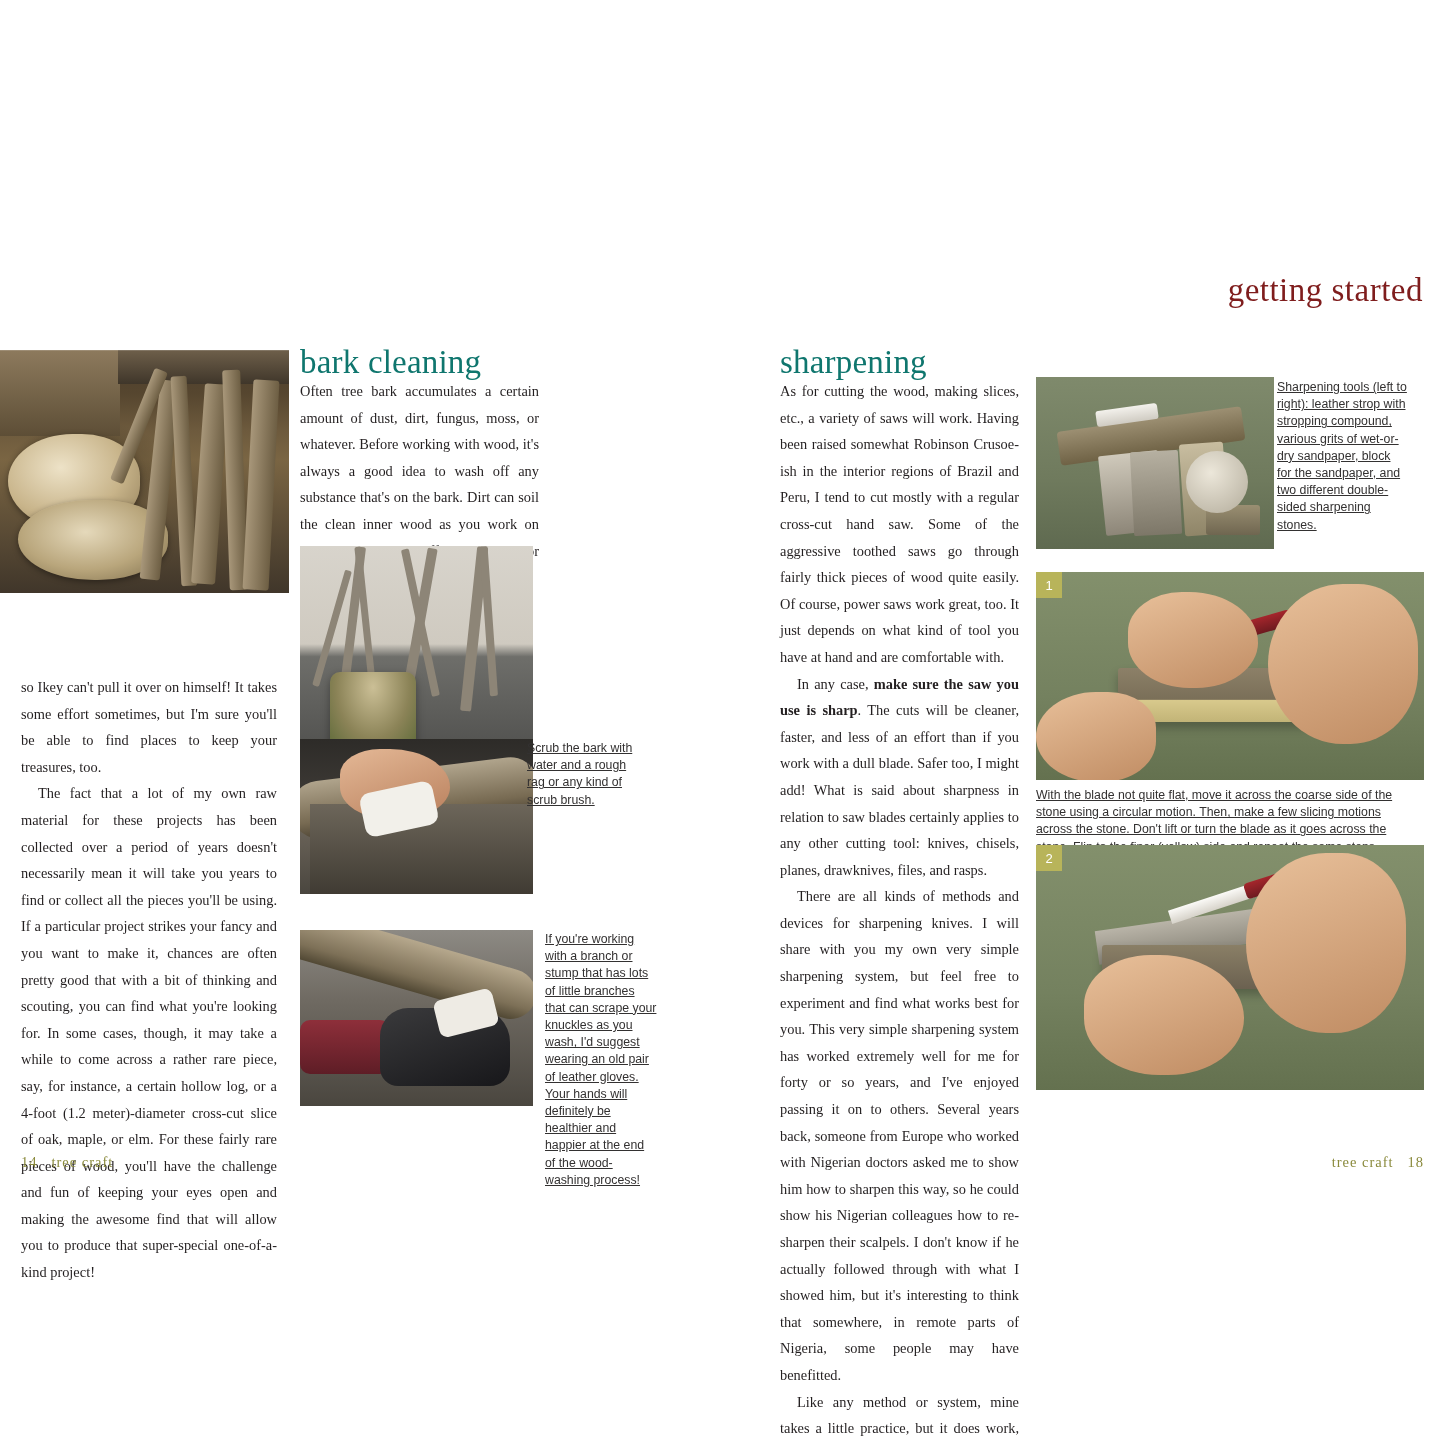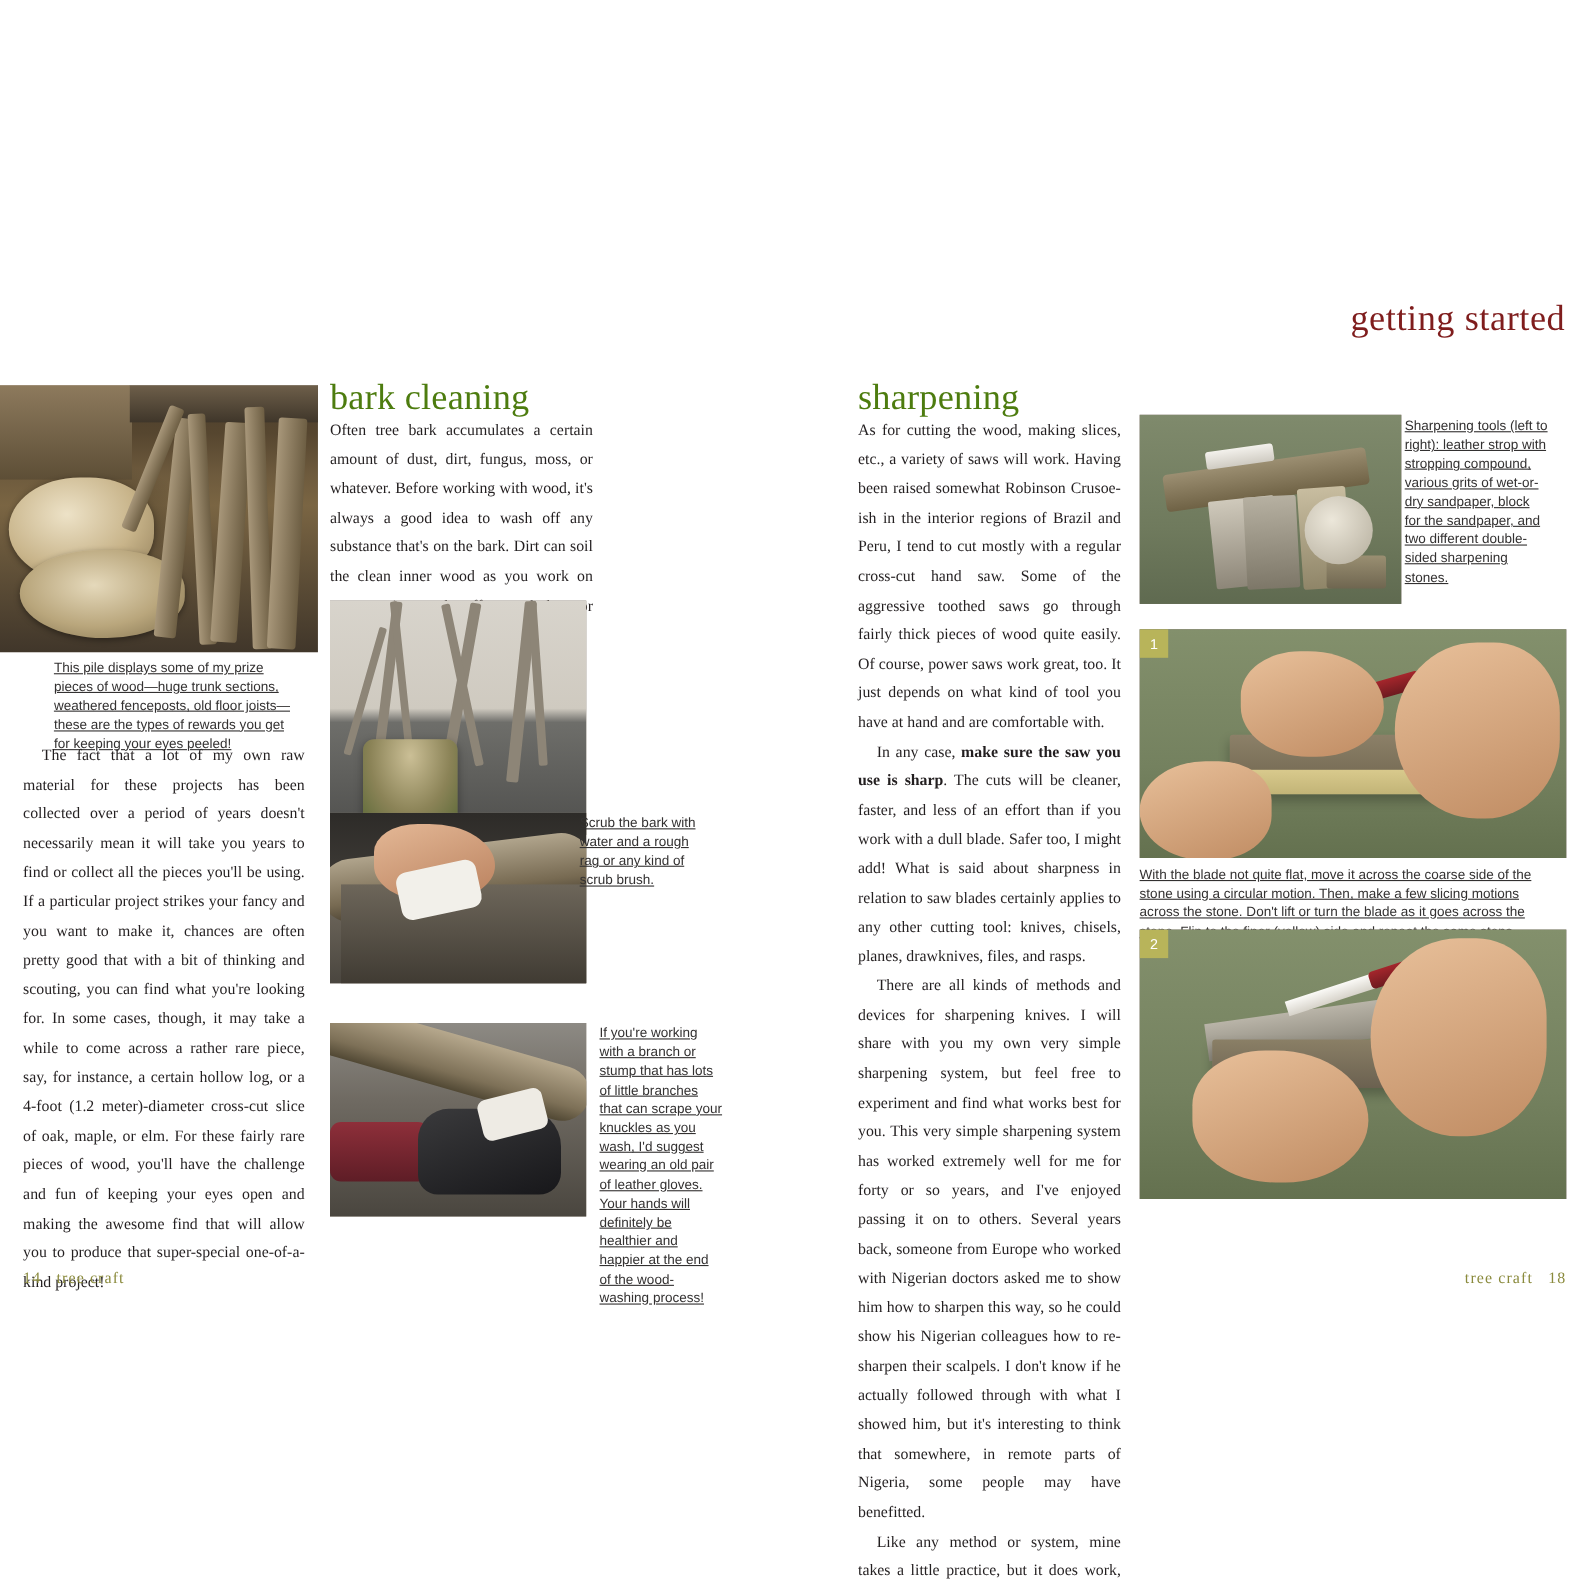--- a/index.html
+++ b/index.html
@@ -26,21 +26,21 @@
     font-size: 33px;
     letter-spacing: 0.5px;
     color: #7f1d1d;
   }
 
   
   .sec-title {
     position: absolute;
     font-family: "Liberation Serif", serif;
     font-size: 33px;
-    color: #4d7c0f;
+    color: #0f766e;
     letter-spacing: 0.2px;
     line-height: 1;
   }
   .body-col {
     position: absolute;
     font-family: "Liberation Serif", serif;
     font-size: 14.4px;
     line-height: 26.6px;
     color: #231f20;
     text-align: justify;
@@ -259,29 +259,29 @@
       <div class="log" style="left:18px;top:150px;width:150px;height:80px;background:radial-gradient(ellipse at 45% 40%,#e5d9bb,#b9a67c 55%,#7d6d4b 100%);"></div>
       <div class="stick" style="left:150px;top:30px;width:20px;height:200px;transform:rotate(6deg);"></div>
       <div class="stick" style="left:176px;top:26px;width:16px;height:210px;transform:rotate(-3deg);"></div>
       <div class="stick" style="left:198px;top:34px;width:24px;height:200px;transform:rotate(4deg);"></div>
       <div class="stick" style="left:226px;top:20px;width:18px;height:220px;transform:rotate(-2deg);"></div>
       <div class="stick" style="left:248px;top:30px;width:26px;height:210px;transform:rotate(3deg);"></div>
       <div class="stick" style="left:132px;top:16px;width:14px;height:120px;transform:rotate(22deg);"></div>
     </div>
   </div>
 
-  <div class="caption" style="left:49px; top:599px; width:225px;">This pile displays some of my prize pieces of wood—huge trunk sections, weathered fenceposts, old floor joists—these are the types of rewards you get for keeping your eyes peeled!</div>
 
   <div class="sec-title" style="left:300px; top:346px;">bark cleaning</div>
 
   <div class="body-col" style="left:300px; top:378px; width:239px;">
     <p>Often tree bark accumulates a certain amount of dust, dirt, fungus, moss, or whatever. Before working with wood, it's always a good idea to wash off any substance that's on the bark. Dirt can soil the clean inner wood as you work on your project, rub off on clothes or furniture, and even dull your tools.</p>
   </div>
 
   <div class="body-col" style="left:21px; top:674px; width:256px;">
+    <p>so Ikey can't pull it over on himself! It takes some effort sometimes, but I'm sure you'll be able to find places to keep your treasures, too.</p>
     <p class="indent">The fact that a lot of my own raw material for these projects has been collected over a period of years doesn't necessarily mean it will take you years to find or collect all the pieces you'll be using. If a particular project strikes your fancy and you want to make it, chances are often pretty good that with a bit of thinking and scouting, you can find what you're looking for. In some cases, though, it may take a while to come across a rather rare piece, say, for instance, a certain hollow log, or a 4-foot (1.2 meter)-diameter cross-cut slice of oak, maple, or elm. For these fairly rare pieces of wood, you'll have the challenge and fun of keeping your eyes open and making the awesome find that will allow you to produce that super-special one-of-a-kind project!</p>
   </div>
 
   <div class="photo ph-stump" style="left:300px; top:546px; width:233px; height:213px;">
     <div class="ph-inner">
       <div class="br" style="left:40px;top:0;width:9px;height:140px;transform:rotate(7deg);"></div>
       <div class="br" style="left:70px;top:0;width:7px;height:150px;transform:rotate(-6deg);"></div>
       <div class="br" style="left:100px;top:0;width:10px;height:160px;transform:rotate(10deg);"></div>
       <div class="br" style="left:132px;top:0;width:8px;height:150px;transform:rotate(-12deg);"></div>
       <div class="br" style="left:160px;top:0;width:11px;height:165px;transform:rotate(6deg);"></div>

